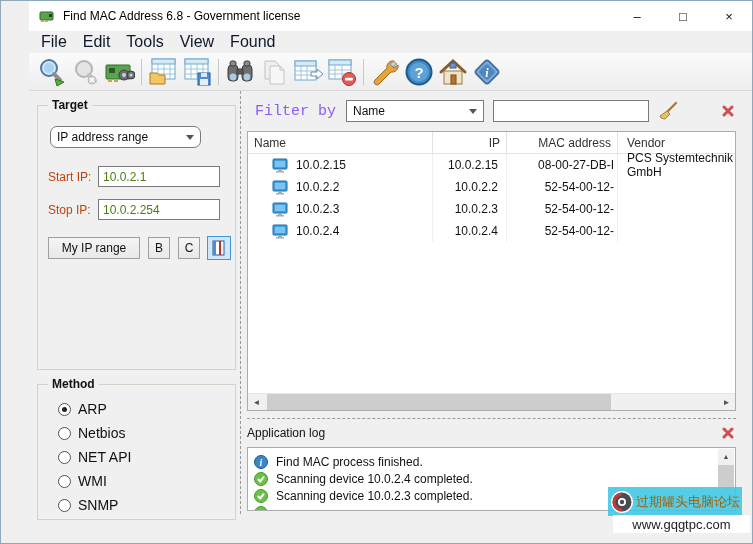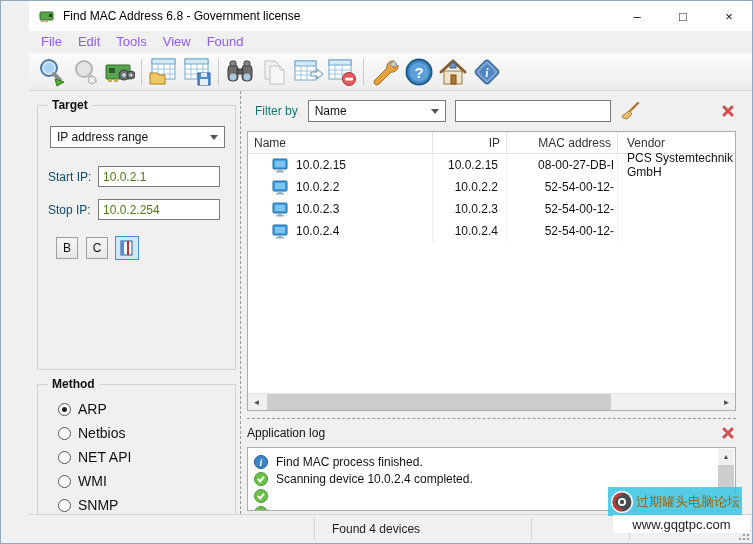--- a/index.html
+++ b/index.html
@@ -8,61 +8,61 @@
 
   
   .titlebar { height:30px; background:#ffffff; display:flex; align-items:center; }
   .app-icon { margin:0 8px 0 10px; display:flex; }
   .title-text { font-size:12px; color:#000; }
   .win-controls { margin-left:auto; display:flex; height:30px; }
   .win-btn { width:46px; height:30px; display:flex; align-items:center; justify-content:center; font-size:13px; color:#111; cursor:default; }
 
   
   .menubar { height:22px; background:#f0f0f0; display:flex; align-items:center; padding-left:4px; border-bottom:1px solid #f0f0f0; }
-  .menu-item { font-size:13px; color:#8b5cf6; padding:2px 8px; }
+  .menu-item { font-size:16px; color:#0f172a; padding:2px 8px; }
 
   
   .toolbar { height:38px; background:linear-gradient(#fbfbfb,#ededed); border-bottom:1px solid #d8d8d8; display:flex; align-items:center; padding-left:6px; }
   .tb-btn { width:34px; height:34px; display:flex; align-items:center; justify-content:center; }
   .tb-sep { width:1px; height:26px; background:#c9c9c9; margin:0 4px; }
 
   
   .content { display:flex; height:423px; }
   .left-panel { width:212px; border-right:1px dashed #9a9a9a; padding:8px 0 0 8px; }
   .right-panel { flex:1; padding:0 16px 0 6px; display:flex; flex-direction:column; }
 
   .groupbox { position:relative; width:199px; border:1px solid #d2d2c8; }
   .legend { position:absolute; top:-8px; left:10px; background:#f0f0f0; padding:0 4px; font-size:12px; color:#111;font-weight:bold; }
   .target-box { height:265px; margin-top:6px; }
   .method-box { height:136px; margin-top:14px; }
 
   .fake-select { background:#fff; border:1px solid #7a7a7a; height:22px; display:flex; align-items:center; padding:0 6px; font-size:12px; color:#111; }
   .fake-select .chev { margin-left:auto; width:0; height:0; border-left:4px solid transparent; border-right:4px solid transparent; border-top:5px solid #555; }
-  .target-select { width:175px; margin:20px 0 0 12px; }
+  .target-select { width:151px; margin:20px 0 0 12px;border-radius:7px; }
 
   .field-row { display:flex; align-items:center; margin:18px 0 0 10px; }
   .field-row + .field-row { margin-top:12px; }
-  .field-label { width:50px; font-size:12px; color:#0c4a6e; }
+  .field-label { width:50px; font-size:12px; color:#c2410c; }
   .field-input { width:122px; height:21px; border:1px solid #7a7a7a; background:#fff; font-size:12px; padding:0 4px; font-family:"Liberation Sans",sans-serif; color:#4d7c0f; }
 
   .btn-row { display:flex; align-items:center; margin:16px 0 0 10px; }
   .btn { background:linear-gradient(#f5f5f5,#e8e8e8); border:1px solid #9f9f9f; font-size:12px; color:#111; display:flex; align-items:center; justify-content:center; }
   .btn-wide { width:92px; height:22px; }
   .btn-sq { width:22px; height:22px; margin-left:8px; }
   .btn-book { width:24px; height:24px; margin-left:7px; border:1px solid #3d97d8; background:#cfe7f8; }
 
   .radio-row { display:flex; align-items:center; margin:0 0 0 20px; height:24px; }
   .radio-row:first-of-type { margin-top:12px; }
   .radio { width:13px; height:13px; border-radius:50%; border:1px solid #555; background:#fff; margin-right:7px; position:relative; }
   .radio.checked::after { content:""; position:absolute; left:3px; top:3px; width:5px; height:5px; border-radius:50%; background:#222; }
   .radio-label { font-size:14px; color:#111; }
 
   
   .filter-row { height:40px; display:flex; align-items:center; padding-left:8px; }
-  .filter-label { font-size:12px; color:#0f766e; margin-right:10px; }
+  .filter-label { font-size:15px; color:#8b5cf6; margin-right:10px;font-family:Liberation Mono, monospace; }
   .filter-select { width:138px; margin-right:9px; }
   .filter-input { width:156px; height:22px; border:1px solid #7a7a7a; background:#fff; font-size:12px; padding:0 4px; font-family:"Liberation Sans",sans-serif; }
   .broom-btn { margin-left:9px; display:flex; }
   .red-x { margin-left:auto; margin-right:2px; display:flex; }
 
   
   .tablebox { position:relative; height:280px; border:1px solid #abadb3; background:#fff; overflow:hidden; }
   .thead { display:flex; height:22px; border-bottom:1px solid #e2e2e2; }
   .th { font-size:12px; color:#333; display:flex; align-items:center; border-right:1px solid #e2e2e2; padding:0 6px; }
   .th-name { width:185px; }
@@ -271,20 +271,21 @@
         </div>
         <div class="field-row">
           <span class="field-label">Start IP:</span>
           <input class="field-input" value="10.0.2.1" style="">
         </div>
         <div class="field-row">
           <span class="field-label">Stop IP:</span>
           <input class="field-input" value="10.0.2.254" style="">
         </div>
         <div class="btn-row">
+          <div class="btn btn-wide">My IP range</div>
           <div class="btn btn-sq">B</div>
           <div class="btn btn-sq">C</div>
           <div class="btn btn-book">
             <svg width="16" height="16" viewBox="0 0 16 16">
                 <rect x="2" y="1" width="11" height="14" fill="#fff" stroke="#2a5b96"></rect>
                 <rect x="2" y="1" width="3" height="14" fill="#4d8fd0"></rect>
                 <rect x="8" y="1" width="2" height="14" fill="#c03030"></rect>
               </svg>
           </div>
         </div>
@@ -433,47 +434,40 @@
               <circle cx="7" cy="7" r="6.5" fill="#6cc04a" stroke="#4a9a2c"></circle>
               <path d="M4 7 L6.2 9.4 L10 4.6" fill="none" stroke="#fff" stroke-width="2"></path>
             </svg>
           <span class="log-text">Scanning device 10.0.2.4 completed.</span>
         </div>
         <div class="log-entry">
           <svg width="14" height="14" viewBox="0 0 14 14">
               <circle cx="7" cy="7" r="6.5" fill="#6cc04a" stroke="#4a9a2c"></circle>
               <path d="M4 7 L6.2 9.4 L10 4.6" fill="none" stroke="#fff" stroke-width="2"></path>
             </svg>
+          <span class="log-text">Scanning device 10.0.2.3 completed.</span>
         </div>
         <div class="log-entry">
           <svg width="14" height="14" viewBox="0 0 14 14">
               <circle cx="7" cy="7" r="6.5" fill="#6cc04a" stroke="#4a9a2c"></circle>
               <path d="M4 7 L6.2 9.4 L10 4.6" fill="none" stroke="#fff" stroke-width="2"></path>
             </svg>
         </div>
         <div class="vscroll">
           <div class="vs-arrow">▲</div>
           <div class="vs-track">
               <div class="vs-thumb"></div>
             </div>
           <div class="vs-arrow vs-down">▼</div>
         </div>
       </div>
 
     </div>
   </div>
 
-  <div class="statusbar">
-    <div class="sb-sep" style="left:285px"></div>
-    <div class="sb-sep" style="left:502px"></div>
-    <div class="sb-sep" style="left:600px"></div>
-    <span class="sb-text" style="left:303px">Found 4 devices</span>
-    <span class="sb-text" style="left:612px">00:04</span>
-    <div class="grip"></div>
-  </div>
 
   <div class="watermark-badge">
     <svg width="24" height="24" viewBox="0 0 24 24">
         <circle cx="12" cy="12" r="11" fill="#fff"></circle>
         <circle cx="12" cy="12" r="9.5" fill="#4a4a52"></circle>
         <path d="M12 4 a8 8 0 0 0 0 16" fill="none" stroke="#c23a3a" stroke-width="3"></path>
         <circle cx="12" cy="12" r="4" fill="#fff"></circle>
         <circle cx="12" cy="12" r="2.2" fill="#4a4a52"></circle>
       </svg>
     <span class="wm-text">过期罐头电脑论坛</span>

